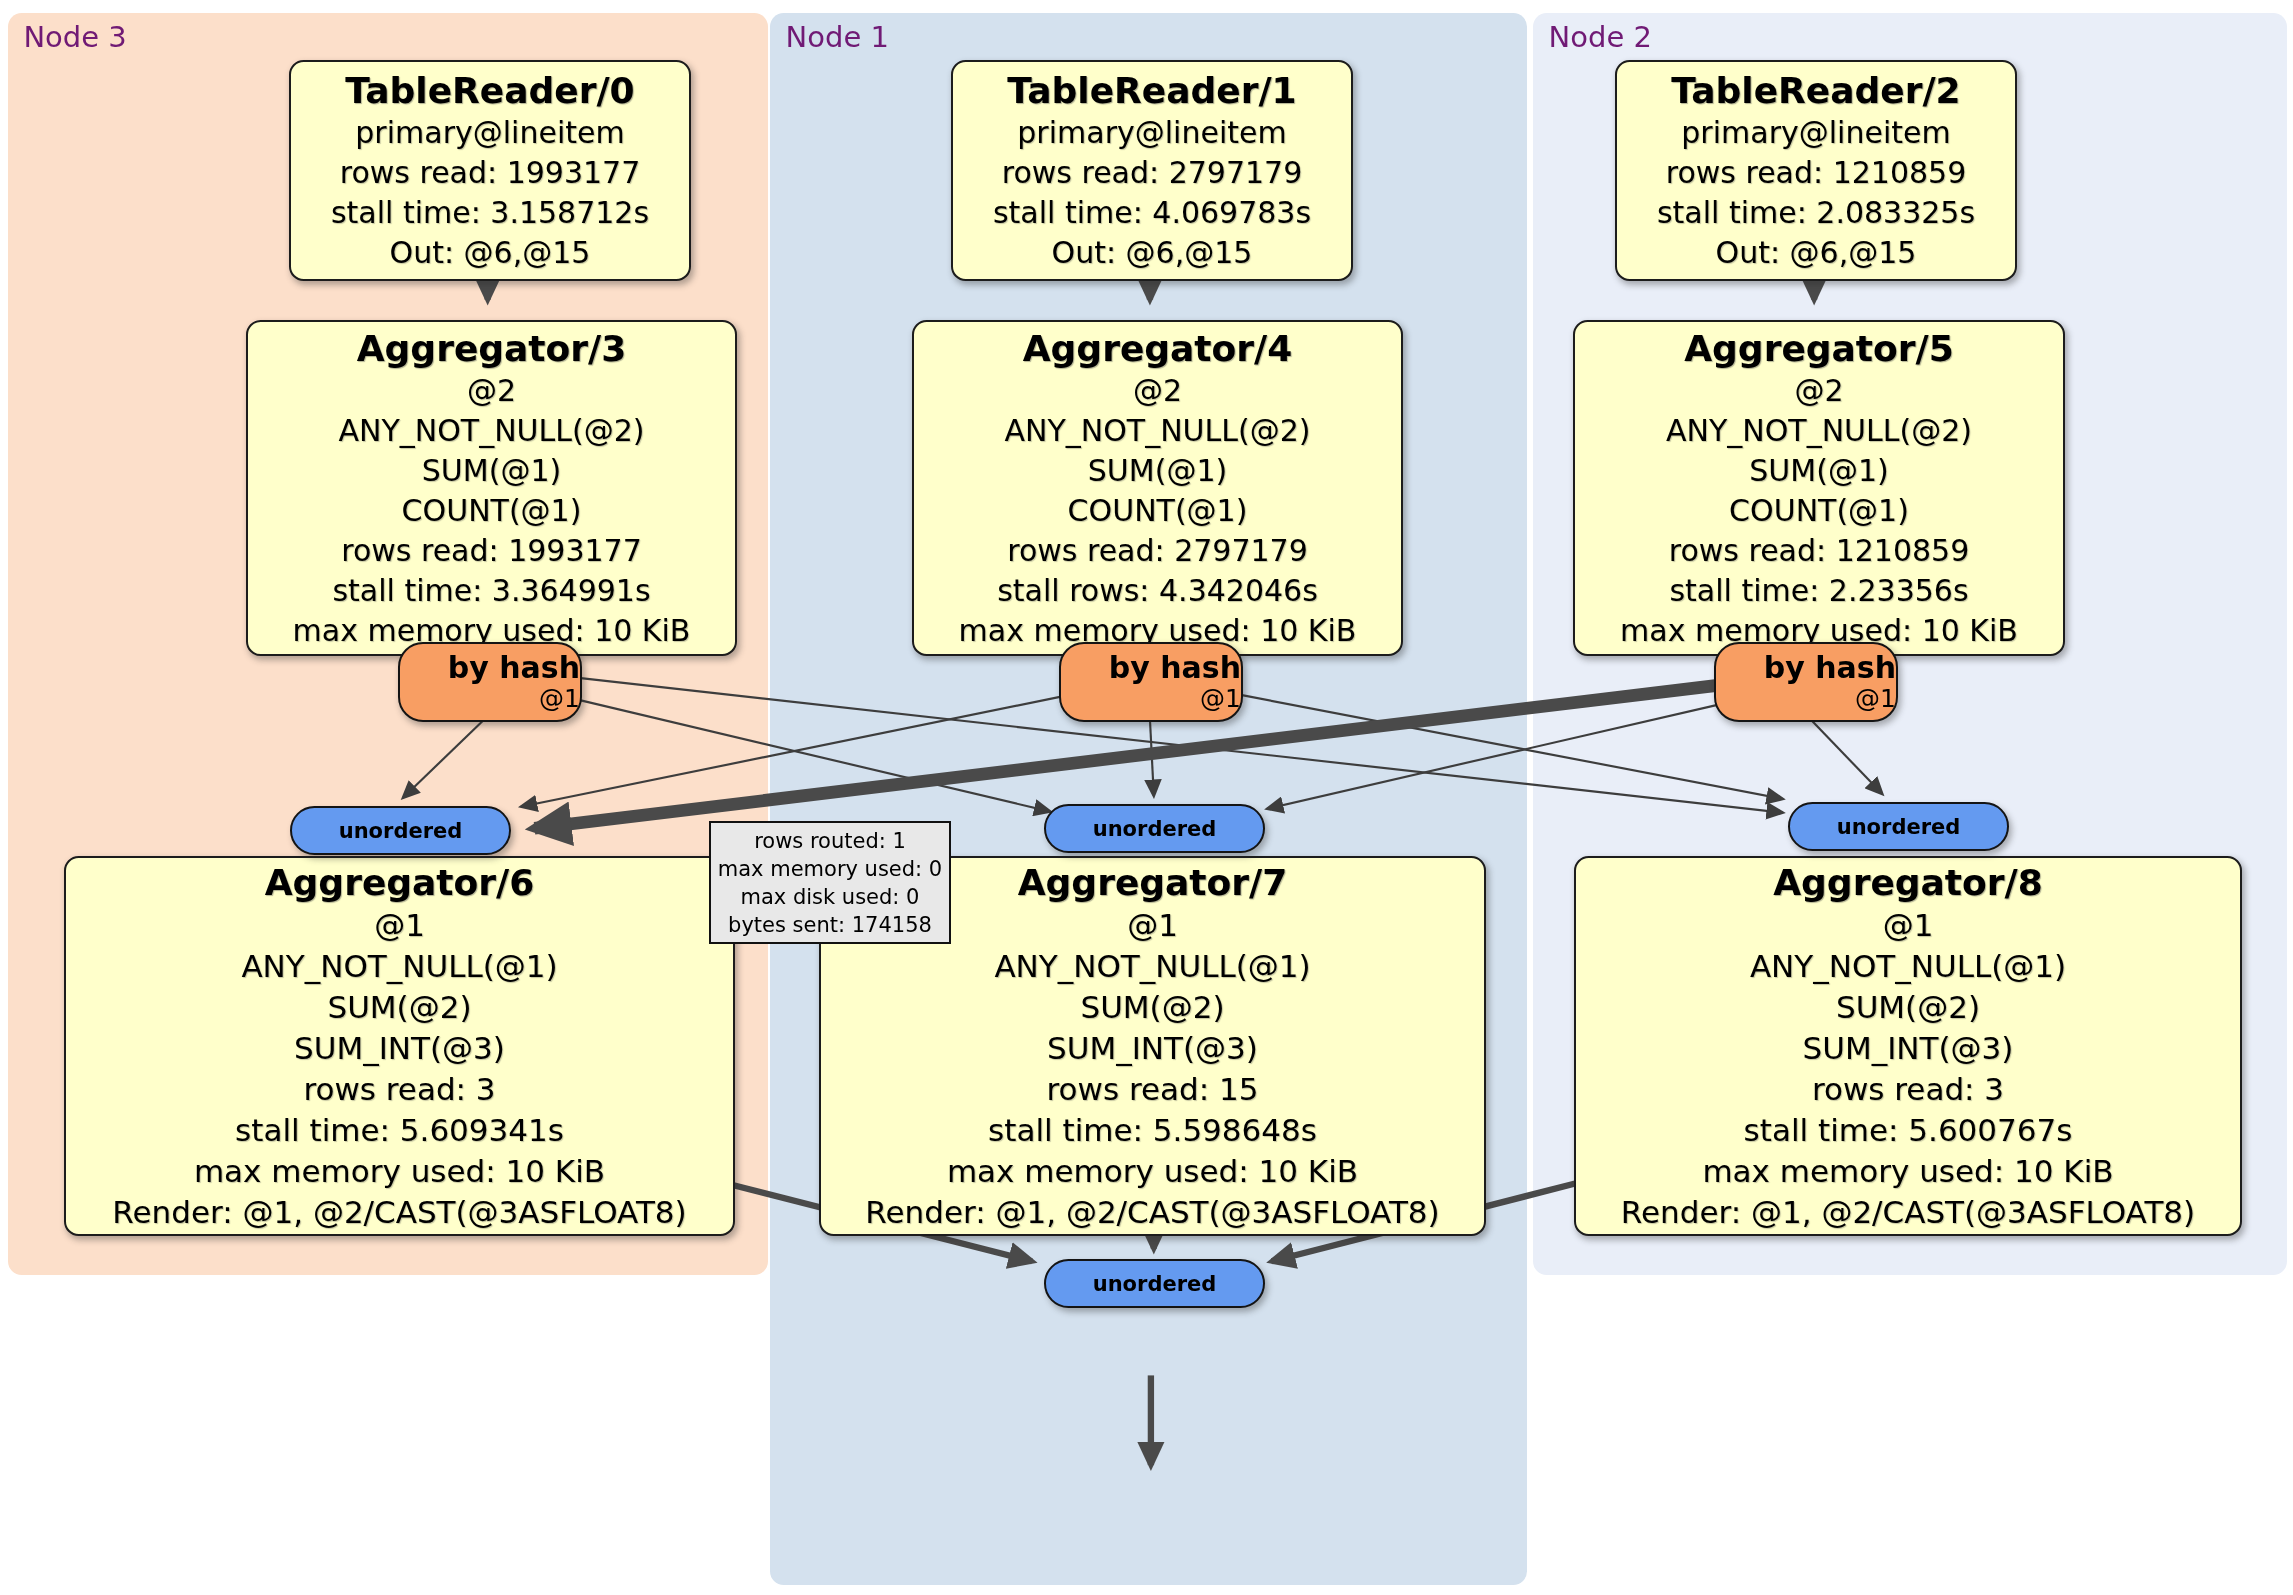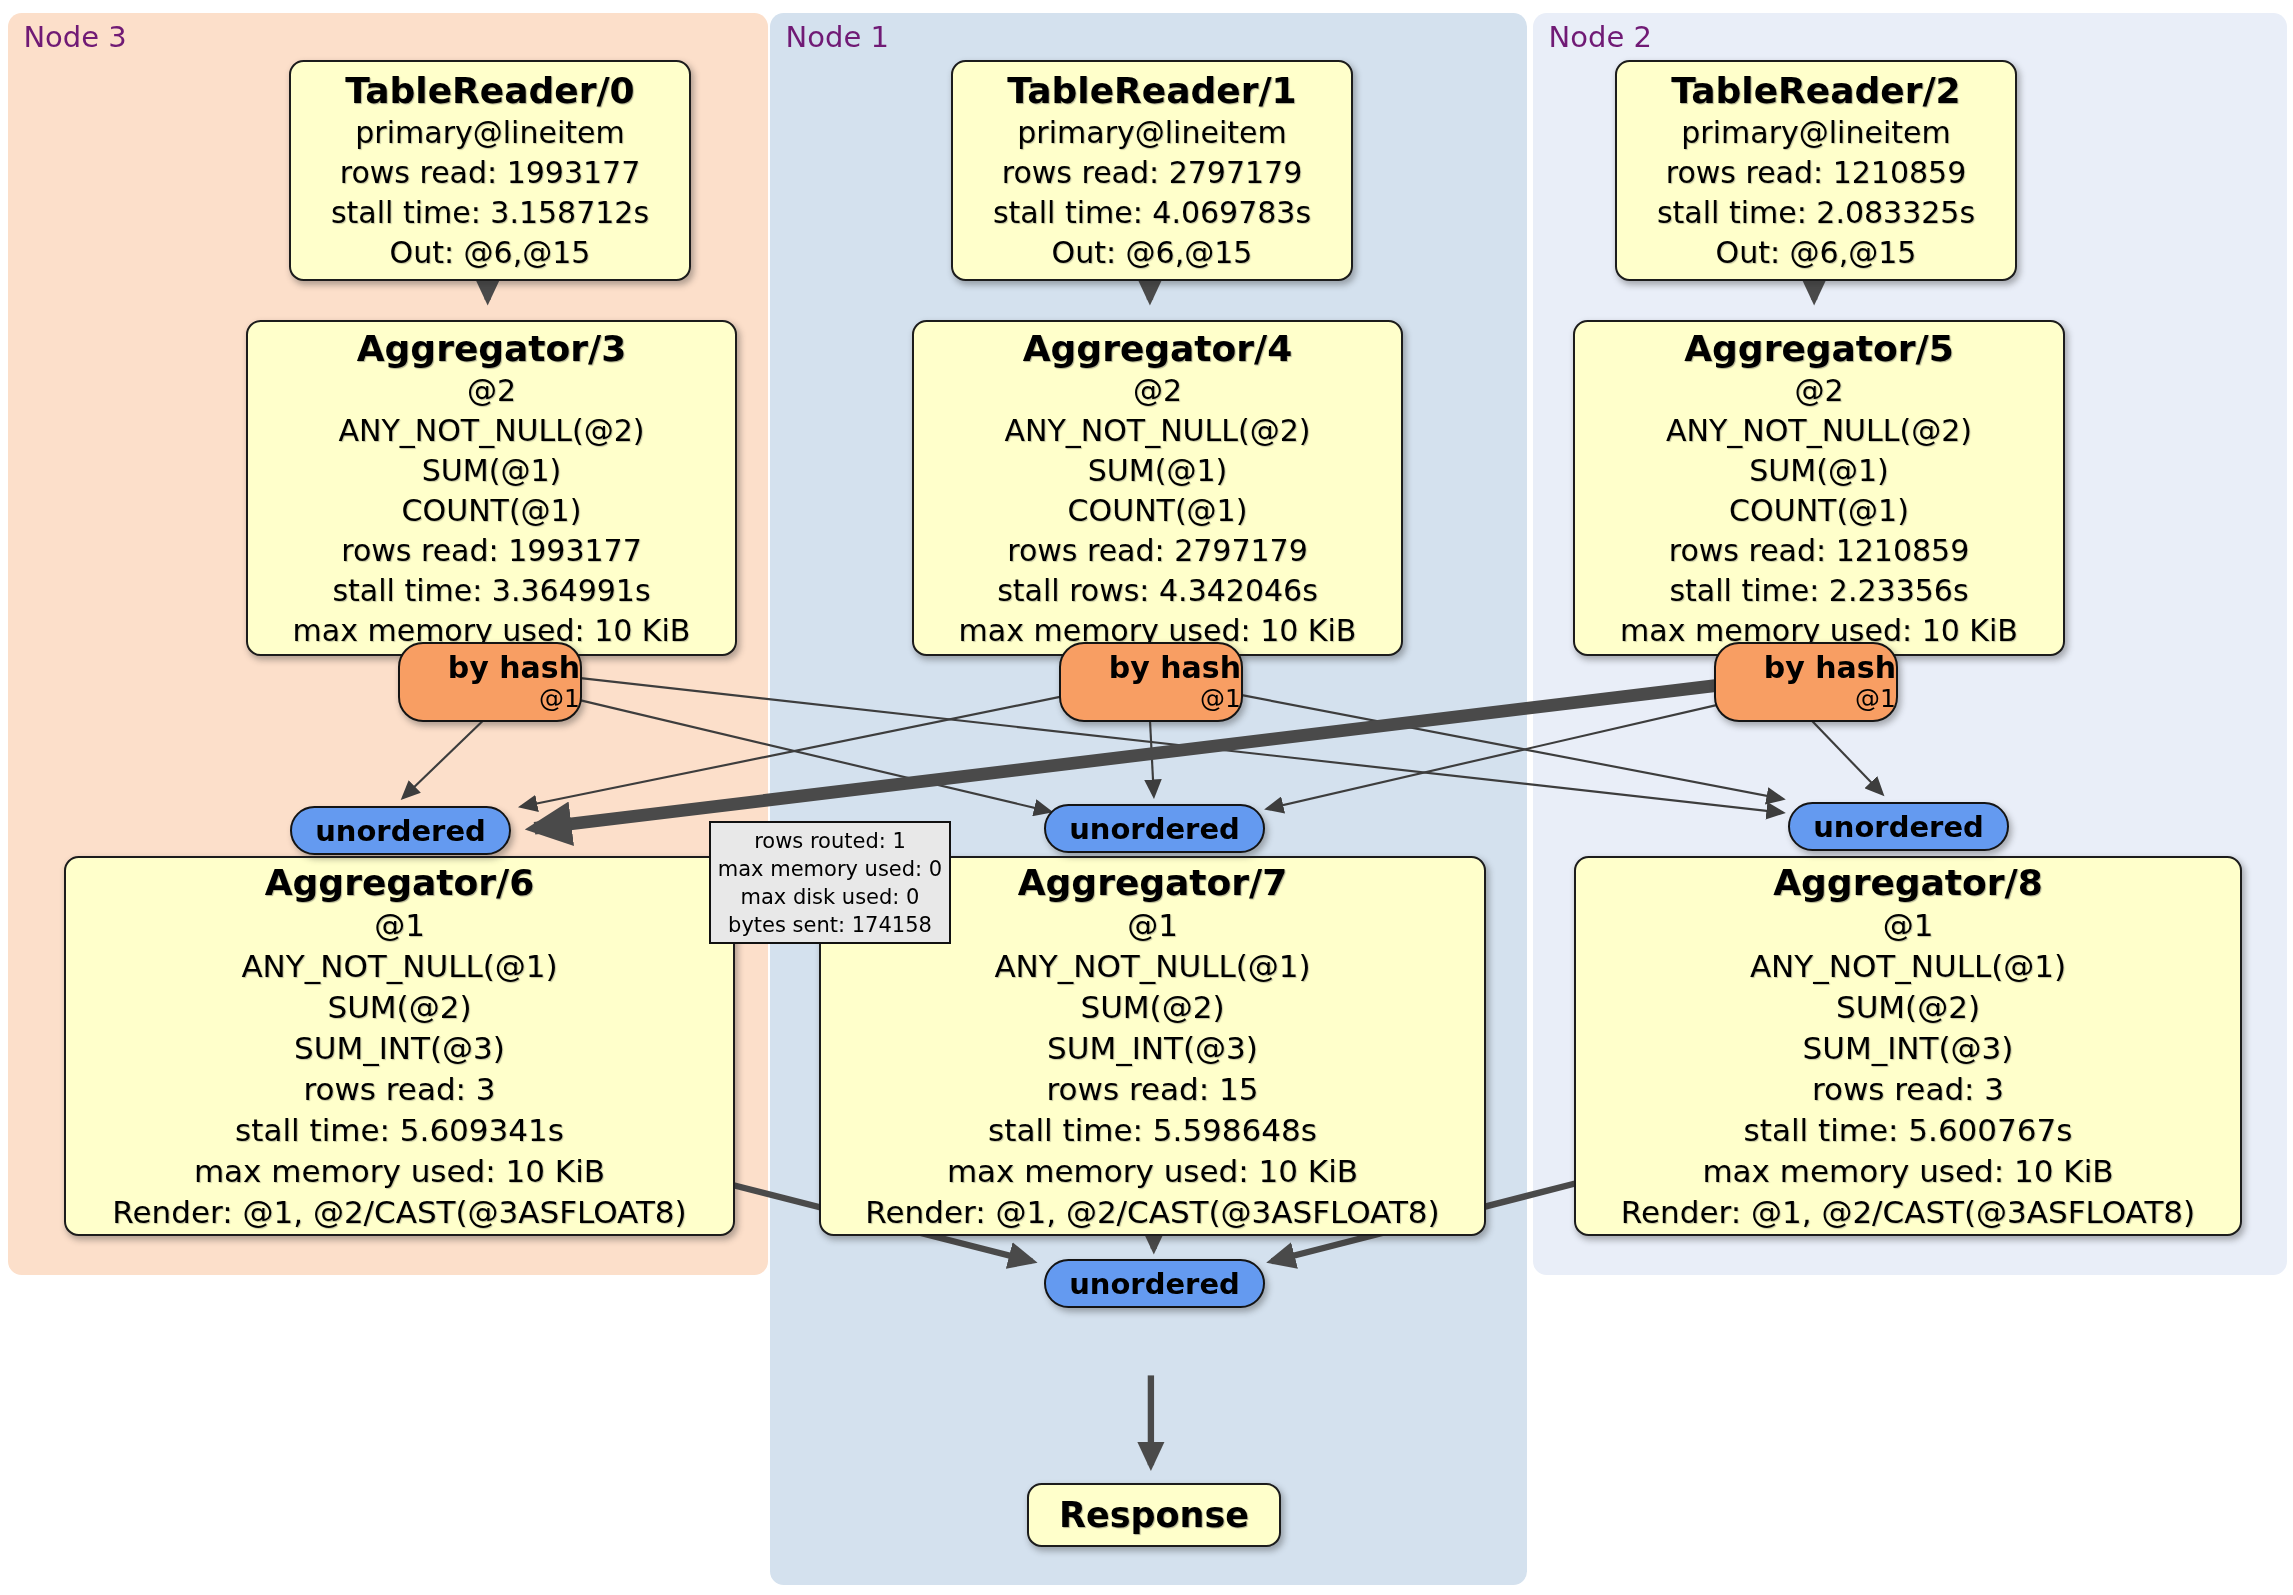--- a/index.html
+++ b/index.html
@@ -29,21 +29,21 @@
   .router{
     position:absolute;z-index:7;width:180px;height:76px;background:#f89e63;border:2.4px solid #141414;
     border-radius:25px;display:flex;flex-direction:column;justify-content:center;align-items:flex-end;
     box-shadow:2.9px 3.9px 5.9px rgba(40,40,40,.35);
   }
   .router .rl{font-weight:bold;font-size:30px;line-height:33px;}
   .router .rd{font-size:25px;line-height:29px;}
   .sync{
     position:absolute;z-index:7;width:217px;height:45px;background:#649af0;border:2.4px solid #141414;
     border-radius:24.4px;display:flex;justify-content:center;align-items:center;
-    font-weight:bold;font-size:29px;box-shadow:2.9px 3.9px 5.9px rgba(40,40,40,.35);
+    font-weight:bold;font-size:21px;box-shadow:2.9px 3.9px 5.9px rgba(40,40,40,.35);
   }
   .tooltip{
     position:absolute;z-index:10;left:709px;top:821px;width:238px;height:119px;
     background:#e8e8e8;border:2.4px solid #111;display:flex;flex-direction:column;
     justify-content:center;align-items:center;text-align:center;
   }
   .tooltip .tl{font-size:21px;line-height:28px;white-space:nowrap;}
 </style>
 </head>
 <body>
@@ -208,18 +208,15 @@
     <div class="l">SUM_INT(@3)</div>
     <div class="l">rows read: 3</div>
     <div class="l">stall time: 5.600767s</div>
     <div class="l">max memory used: 10 KiB</div>
     <div class="l">Render: @1, @2/CAST(@3ASFLOAT8)</div>
   </div>
 
   <div class="sync" style="left:1044px;top:1259px">
     <span>unordered</span>
   </div>
-  <div class="proc solo" style="left:1027px;top:1483px;width:250px;height:60px">
-    <div class="t">Response</div>
-  </div>
 
 </div>
 
 
 </body></html>

